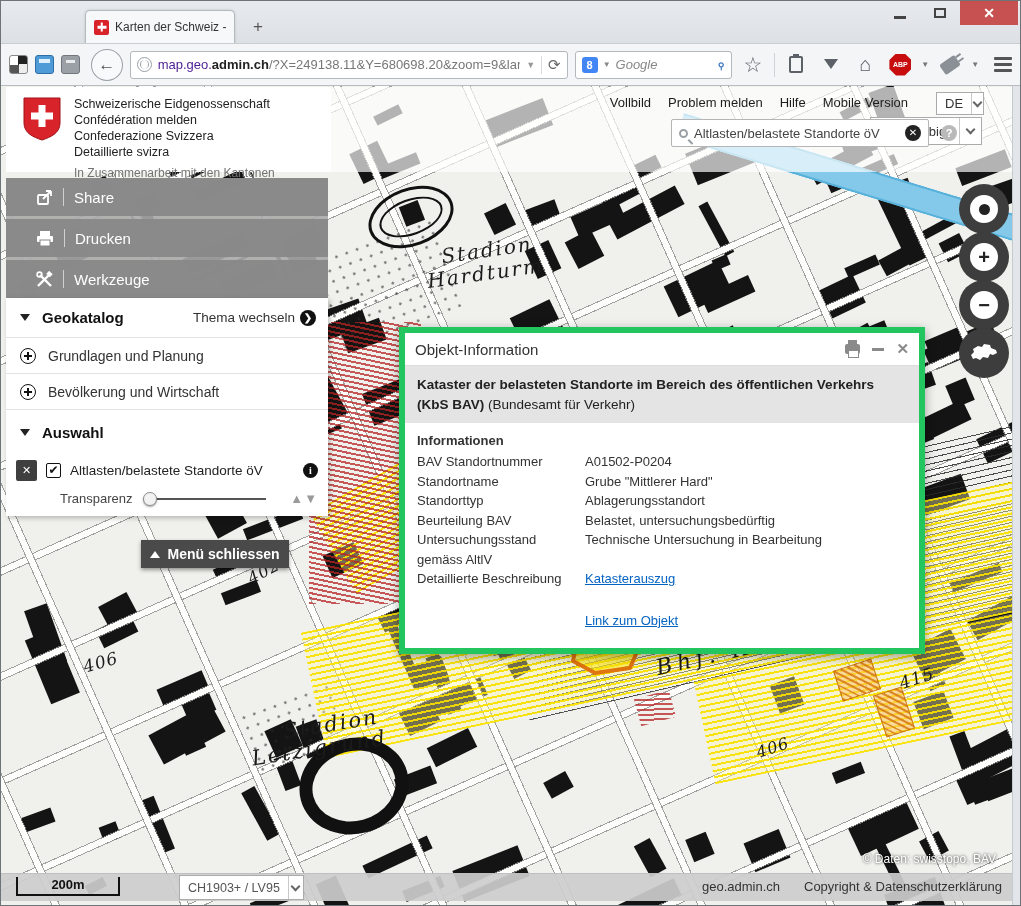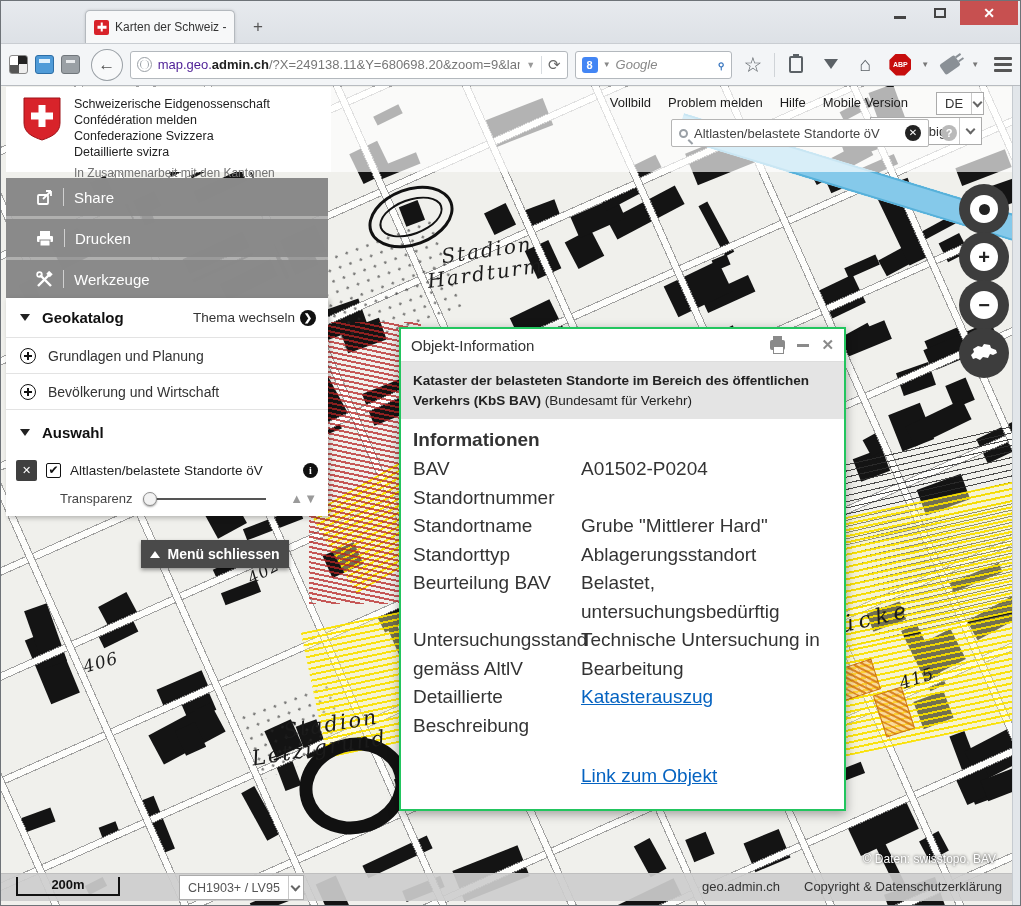--- a/index.html
+++ b/index.html
@@ -156,33 +156,33 @@
   .slider { position:relative; width:148px; height:14px; }
   .slider .track { position:absolute; left:0; right:0; top:6px; height:2px; background:#555; }
   .slider .thumb { position:absolute; left:0; top:0; width:14px; height:14px; border-radius:50%; background:#f2f2f2; border:1px solid #8f8f8f; box-shadow:0 1px 2px rgba(0,0,0,.35); }
   .updown { margin-left:14px; color:#9a9a9a; font-size:13px; letter-spacing:1px; }
   .menu-close { position:absolute; left:140px; top:454px; width:148px; height:28px; background:#4a4a4a; color:#fff;
                 border:none; font-size:14px; font-weight:bold; z-index:22; display:flex; align-items:center; justify-content:center; gap:7px;
                 box-shadow:0 2px 4px rgba(0,0,0,.4); font-family:inherit; }
   .tri-up { width:0; height:0; border-left:5px solid transparent; border-right:5px solid transparent; border-bottom:7px solid #fff; }
 
   
-  .popup { position:absolute; left:398px; top:241px; width:447px; z-index:30; background:#fff;
-           border:2px solid #22c55e; box-shadow:0 3px 10px rgba(0,0,0,.35); }
+  .popup { position:absolute; left:398px; top:241px; width:526px; z-index:30; background:#fff;
+           border:6px solid #22c55e; box-shadow:0 3px 10px rgba(0,0,0,.35); }
   .popup-head { height:33px; display:flex; align-items:center; padding:0 10px; border-bottom:1px solid #ddd; }
   .popup-title { flex:1; font-size:15px; color:#333; }
   .popup-icons { display:flex; gap:12px; align-items:center; color:#8a8a8a; }
   .printer { width:15px; height:10px; background:#8a8a8a; border-radius:2px; position:relative; }
   .printer::before { content:""; position:absolute; left:3px; top:-4px; width:9px; height:4px; background:#8a8a8a; }
   .printer::after { content:""; position:absolute; left:3px; top:6px; width:9px; height:6px; background:#fff; border:1px solid #8a8a8a; }
   .pop-min { width:12px; height:3px; background:#8a8a8a; }
   .pop-x { font-size:15px; font-weight:bold; color:#8a8a8a; }
   .popup-sub { background:#e4e4e4; padding:9px 12px; font-size:13.5px; color:#222; line-height:1.45; }
   .popup-sub b { font-weight:bold; }
-  .popup-body { padding:10px 12px 18px 12px; font-size:19px; color:#333; }
+  .popup-body { padding:10px 12px 18px 12px; font-size:13px; color:#333; }
   .sec-title { font-weight:bold; margin-bottom:4px; }
   .inforow { display:flex; line-height:1.5; }
   .inforow .lbl { width:168px; flex:0 0 168px; }
   .inforow .val { flex:1; }
   .inforow a { color:#0563c1; text-decoration:underline; }
   .gap-row { height:22px; }
 
   
   .map-ctrls { position:absolute; left:958px; top:98px; z-index:25; display:flex; flex-direction:column; gap:0; }
   .ctrl { width:50px; height:50px; border-radius:50%; background:#3d3d3d; display:flex; align-items:center; justify-content:center; margin-bottom:-2px; }

